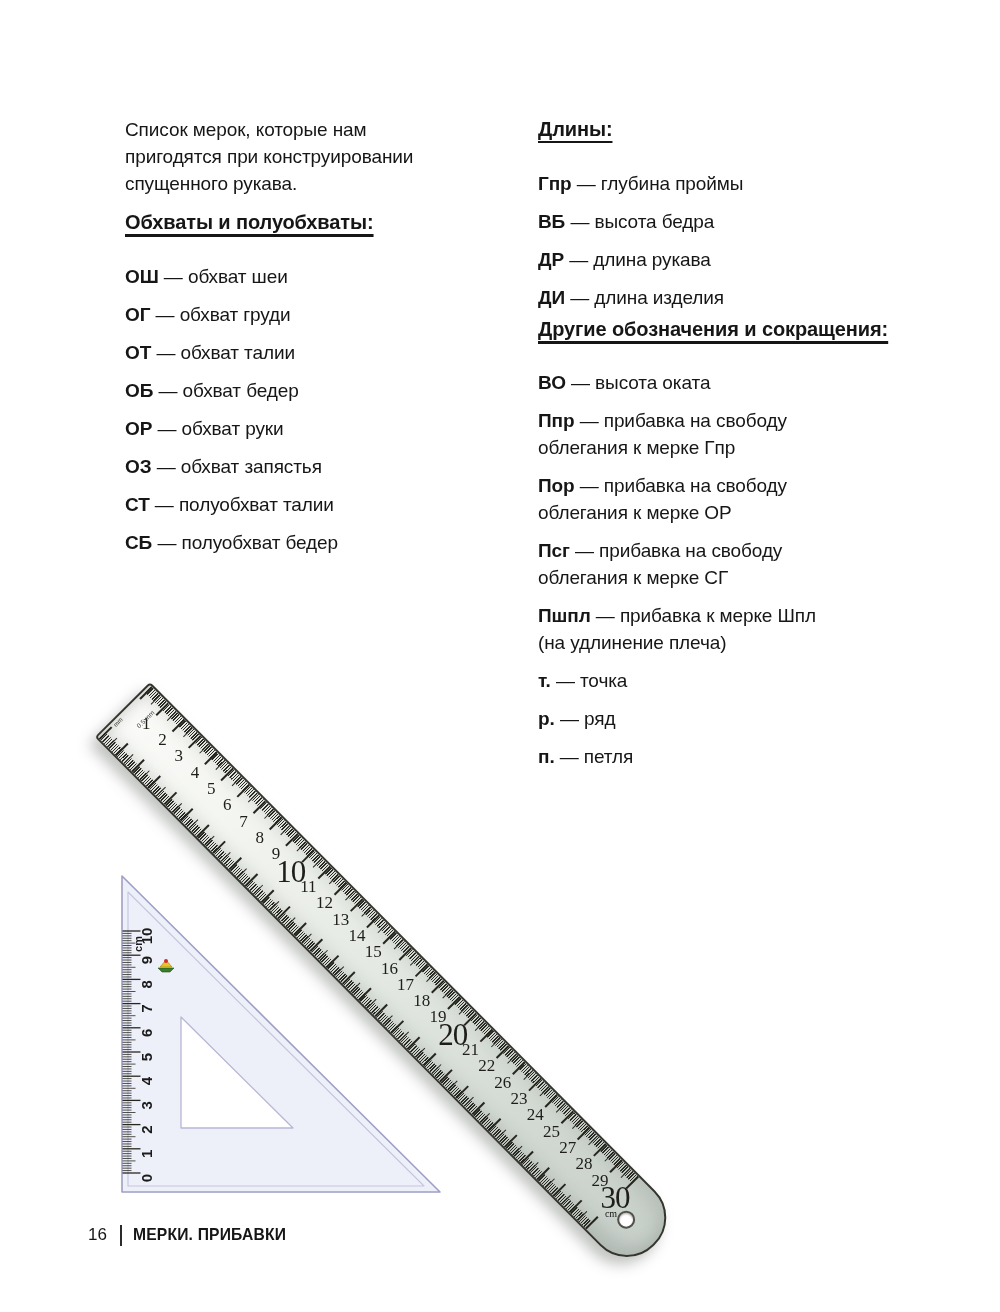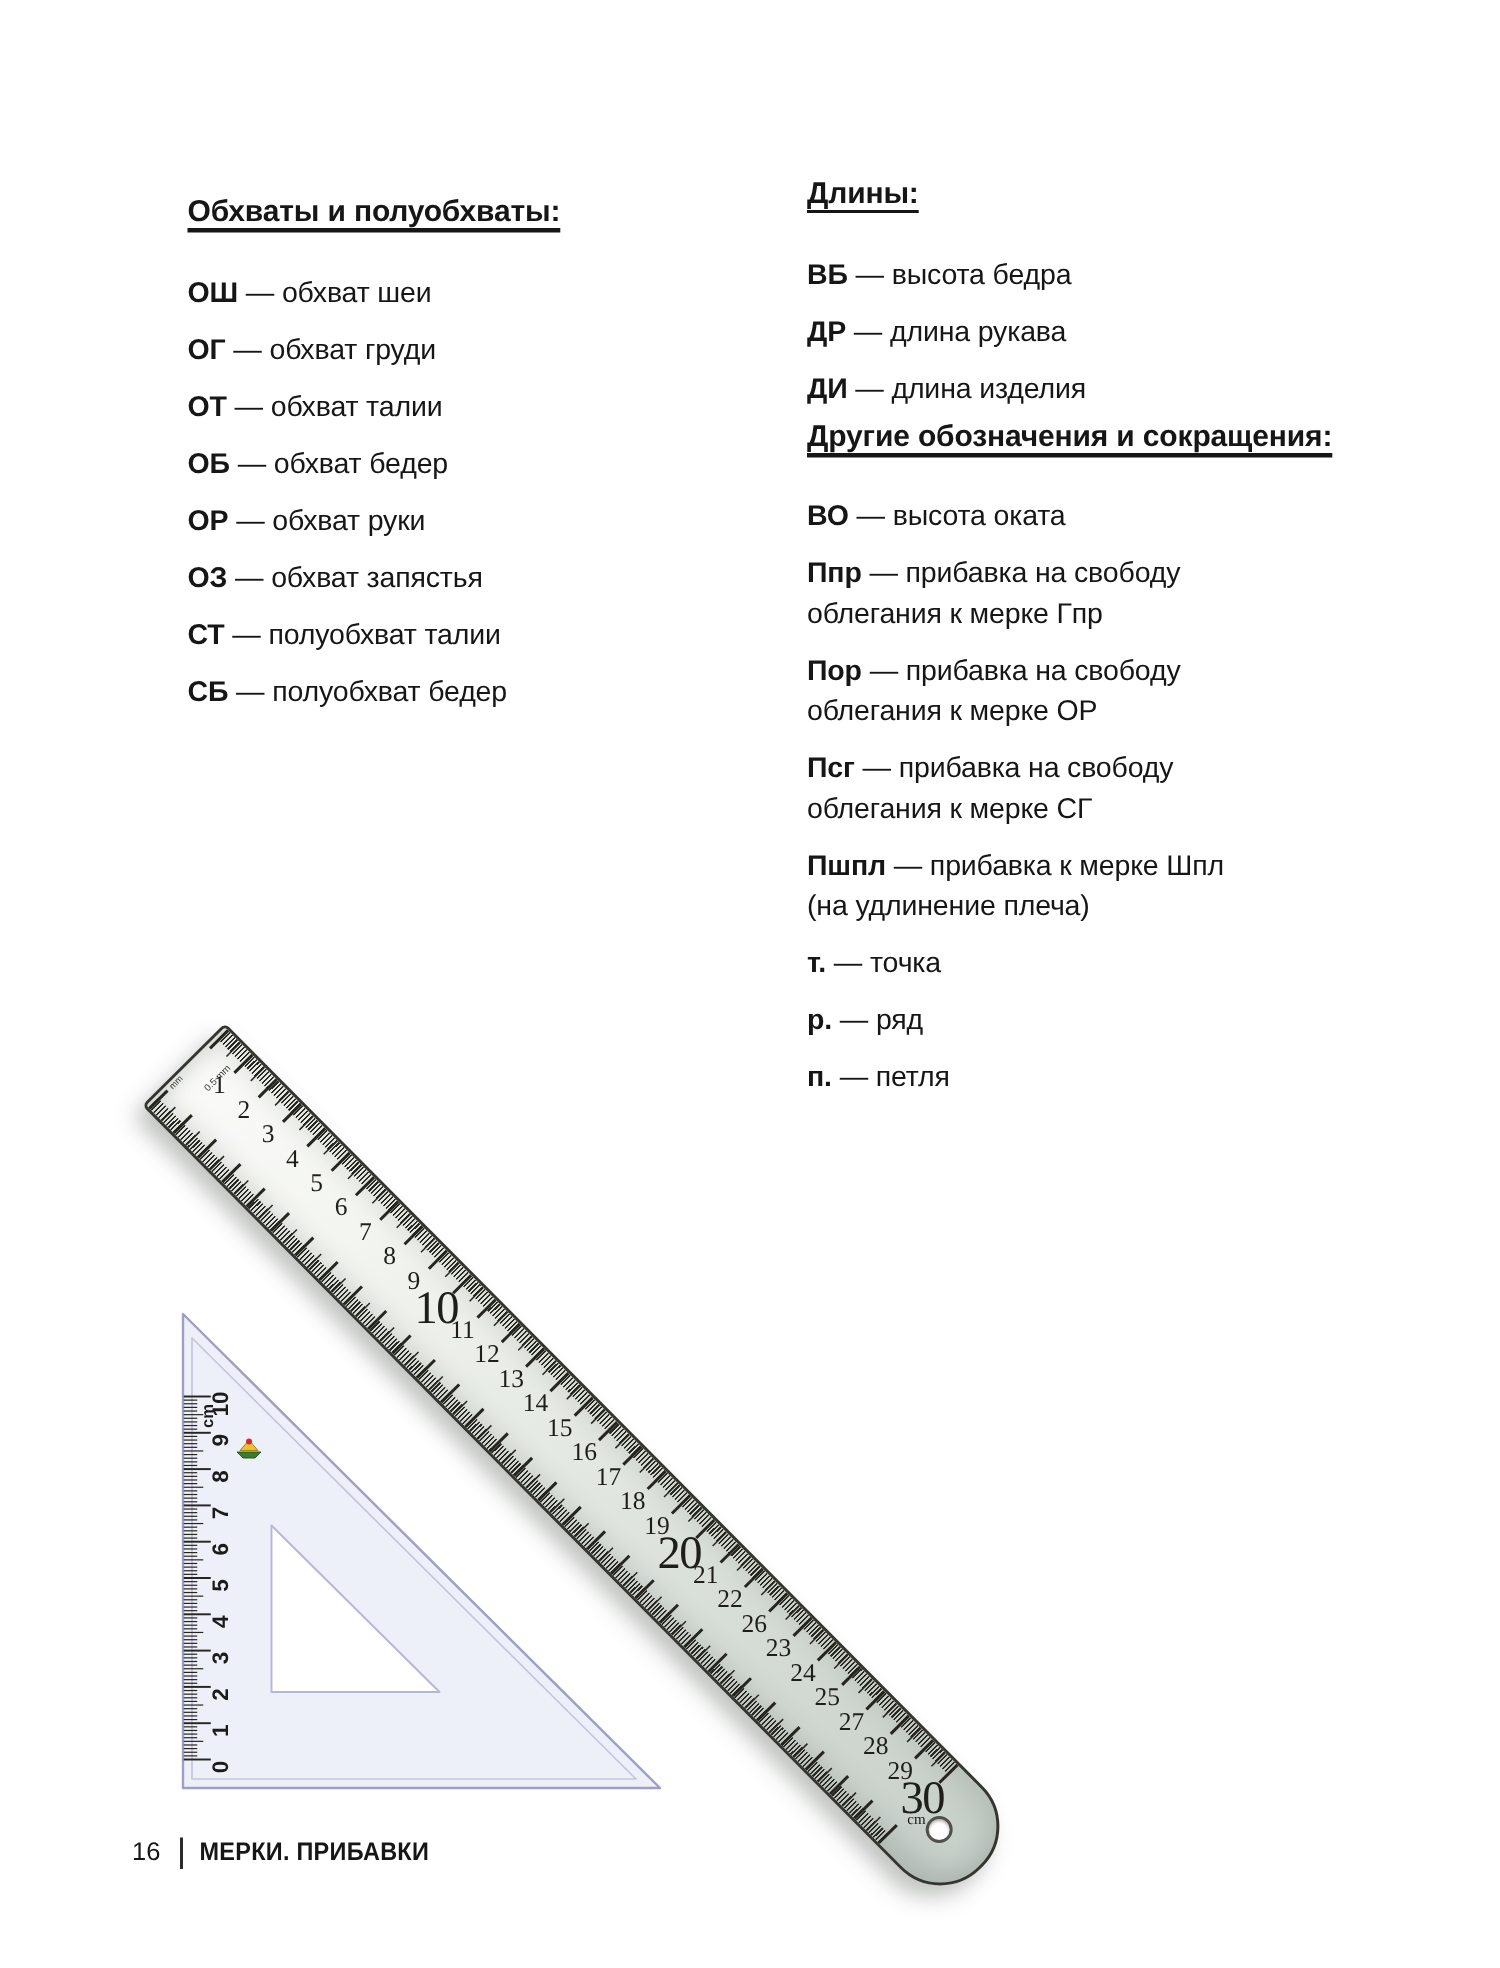--- a/index.html
+++ b/index.html
@@ -64,36 +64,38 @@
   .setsquare { position:absolute; left:100px; top:858px; width:360px; height:348px; }
   .tri-num { font-family:"Liberation Sans","DejaVu Sans",sans-serif; font-size:15px; font-weight:700; fill:#1b1b1b; }
   .tri-cm  { font-family:"Liberation Sans","DejaVu Sans",sans-serif; font-size:11px; font-weight:700; fill:#1b1b1b; }
 </style>
 </head>
 <body>
 
 <div class="page">
 
   <div class="col col-left">
+    <p class="intro">Список мерок, которые нам пригодятся при конструировании спущенного рукава.</p>
     <p class="hd hd-obhvaty">Обхваты и полуобхваты:</p>
     <div id="left-items">
         <p class="def"><span class="abbr">ОШ</span> <span>— обхват шеи</span></p>
         <p class="def"><span class="abbr">ОГ</span> <span>— обхват груди</span></p>
         <p class="def"><span class="abbr">ОТ</span> <span>— обхват талии</span></p>
         <p class="def"><span class="abbr">ОБ</span> <span>— обхват бедер</span></p>
         <p class="def"><span class="abbr">ОР</span> <span>— обхват руки</span></p>
         <p class="def"><span class="abbr">ОЗ</span> <span>— обхват запястья</span></p>
         <p class="def"><span class="abbr">СТ</span> <span>— полуобхват талии</span></p>
         <p class="def"><span class="abbr">СБ</span> <span>— полуобхват бедер</span></p>
       </div>
   </div>
 
   <div class="col col-right">
     <p class="hd hd-dliny">Длины:</p>
     <div id="right-lengths">
+        <p class="def"><span class="abbr">Гпр</span> <span>— глубина проймы</span></p>
         <p class="def"><span class="abbr">ВБ</span> <span>— высота бедра</span></p>
         <p class="def"><span class="abbr">ДР</span> <span>— длина рукава</span></p>
         <p class="def"><span class="abbr">ДИ</span> <span>— длина изделия</span></p>
       </div>
     <p class="hd hd-drugie">Другие обозначения и сокращения:</p>
     <div id="right-others">
         <p class="def"><span class="abbr">ВО</span> <span>— высота оката</span></p>
         <p class="def"><span class="abbr">Ппр</span> <span>— прибавка на свободу</span><br><span>облегания к мерке Гпр</span></p>
         <p class="def"><span class="abbr">Пор</span> <span>— прибавка на свободу</span><br><span>облегания к мерке ОР</span></p>
         <p class="def"><span class="abbr">Псг</span> <span>— прибавка на свободу</span><br><span>облегания к мерке СГ</span></p>

